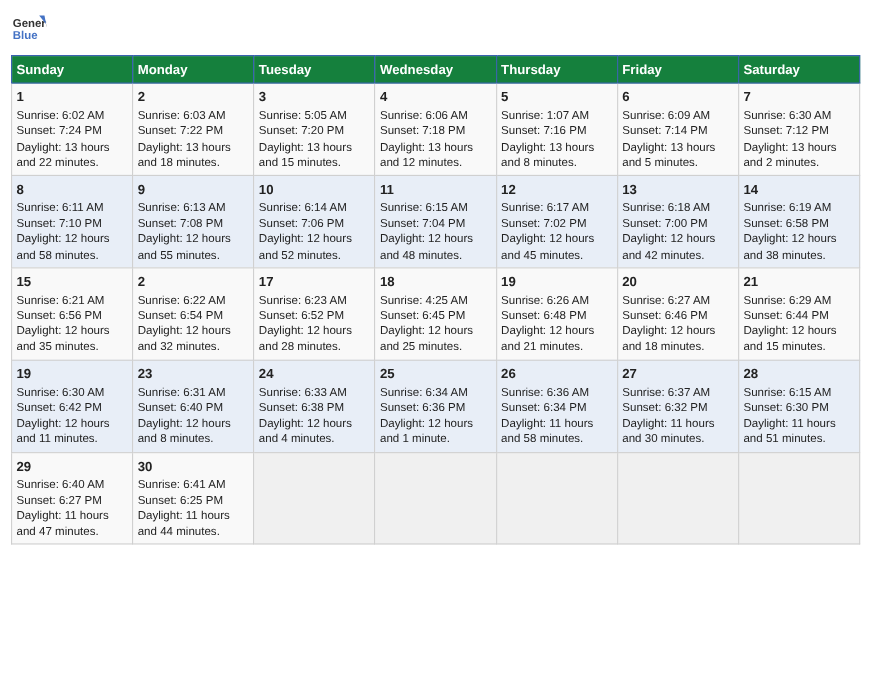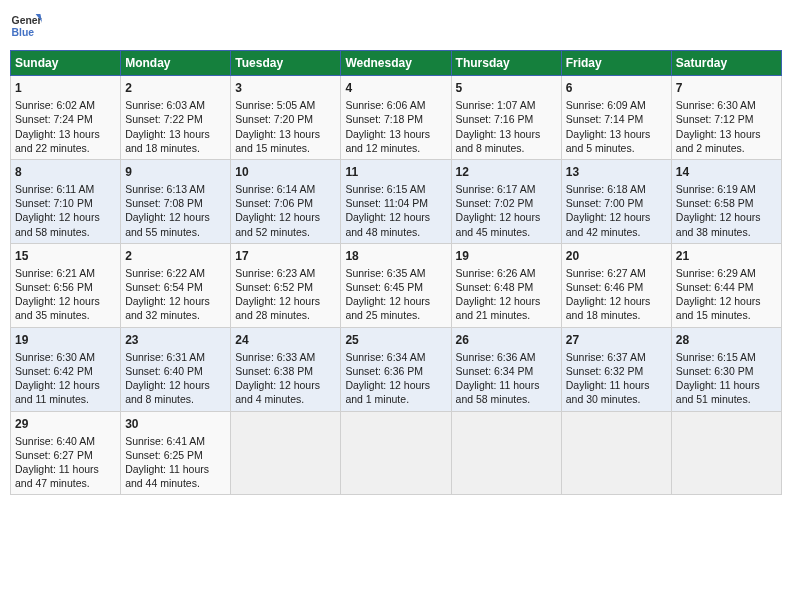--- a/index.html
+++ b/index.html
@@ -175,21 +175,21 @@
         <td>
           <span class="day-num">10</span>
           <div>Sunrise: 6:14 AM</div>
           <div>Sunset: 7:06 PM</div>
           <div>Daylight: 12 hours</div>
           <div>and 52 minutes.</div>
         </td>
         <td>
           <span class="day-num">11</span>
           <div>Sunrise: 6:15 AM</div>
-          <div>Sunset: 11:04 PM</div>
+          <div>Sunset: 7:04 PM</div>
           <div>Daylight: 12 hours</div>
           <div>and 48 minutes.</div>
         </td>
         <td>
           <span class="day-num">12</span>
           <div>Sunrise: 6:17 AM</div>
           <div>Sunset: 7:02 PM</div>
           <div>Daylight: 12 hours</div>
           <div>and 45 minutes.</div>
         </td>
@@ -225,21 +225,21 @@
         </td>
         <td>
           <span class="day-num">17</span>
           <div>Sunrise: 6:23 AM</div>
           <div>Sunset: 6:52 PM</div>
           <div>Daylight: 12 hours</div>
           <div>and 28 minutes.</div>
         </td>
         <td>
           <span class="day-num">18</span>
-          <div>Sunrise: 6:35 AM</div>
+          <div>Sunrise: 4:25 AM</div>
           <div>Sunset: 6:45 PM</div>
           <div>Daylight: 12 hours</div>
           <div>and 25 minutes.</div>
         </td>
         <td>
           <span class="day-num">19</span>
           <div>Sunrise: 6:26 AM</div>
           <div>Sunset: 6:48 PM</div>
           <div>Daylight: 12 hours</div>
           <div>and 21 minutes.</div>

